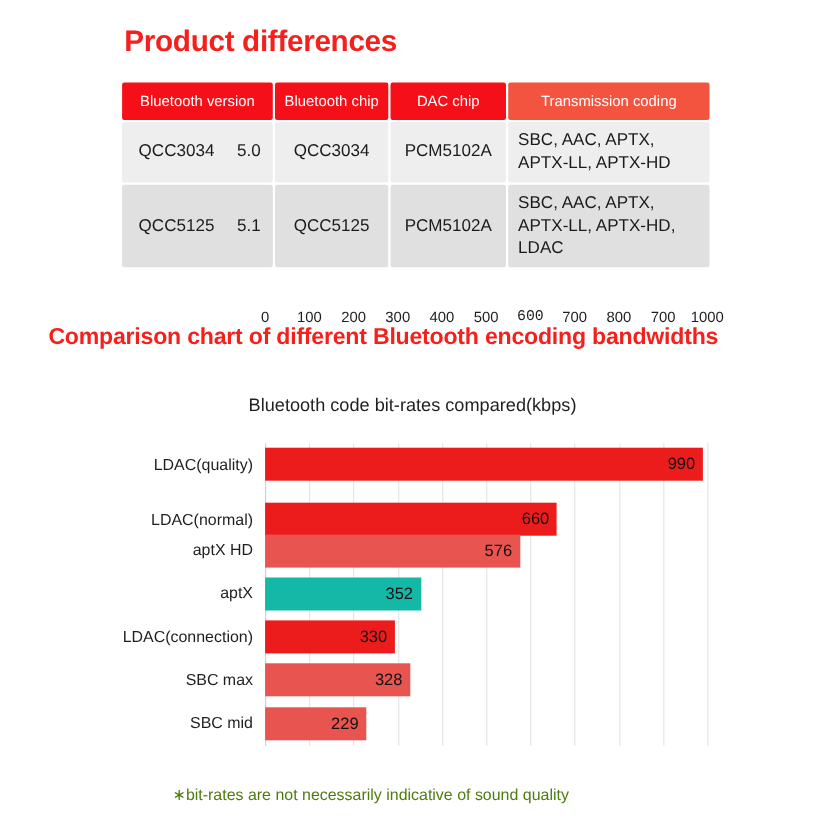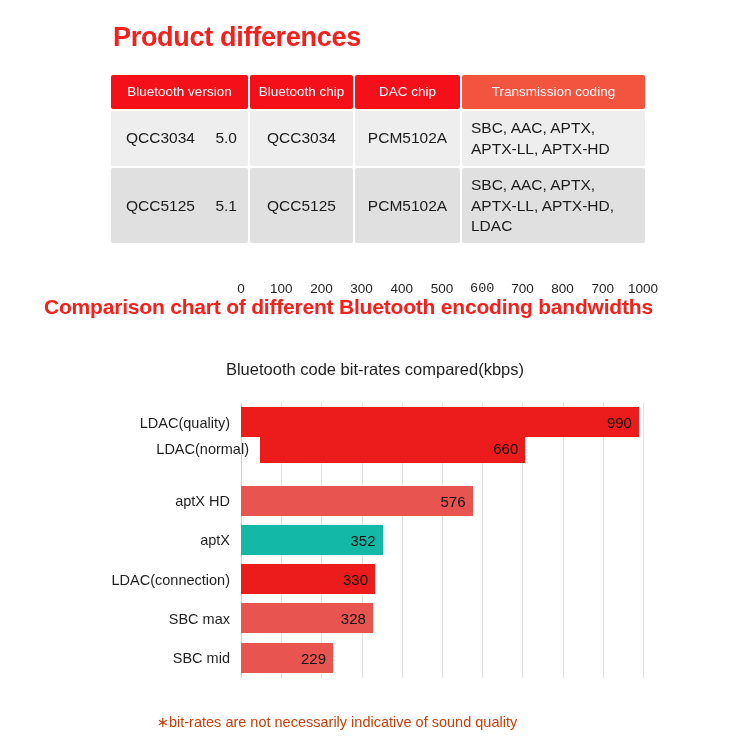--- a/index.html
+++ b/index.html
@@ -166,21 +166,21 @@
     white-space: nowrap;
   }
 
   #chart-footnote {
     position: absolute;
     left: 0;
     top: 714px;
     width: 674px;
     text-align: center;
     font-size: 14.5px;
-    color: #c2410c;
+    color: #4d7c0f;
   }
 </style>
 </head>
 <body>
 
 <div id="product-differences-title" class="section-title">Product differences</div>
 
 <table id="spec-table">
   <colgroup>
     <col style="width:137px">
@@ -239,41 +239,41 @@
       <div class="gridline" style="left: 281.4px;"></div>
       <div class="gridline" style="left: 321.6px;"></div>
       <div class="gridline" style="left: 361.8px;"></div>
       <div class="gridline" style="left: 402px;"></div>
       <div class="bar-row" style="top: 0px; height: 39.2857px;">
         <div class="bar-label">LDAC(quality)</div>
         <div class="bar dark" style="width: 397.98px; background: rgb(237, 28, 28);">
           <span class="bar-value">990</span>
         </div>
       </div>
-      <div class="bar-row" style="top: 26px; height: 39.2857px; margin-left: 19px;">
+      <div class="bar-row" style="top: 50px; height: 39.2857px;">
         <div class="bar-label">LDAC(normal)</div>
         <div class="bar dark" style="width: 265.32px; background: rgb(237, 28, 28);">
           <span class="bar-value">660</span>
         </div>
       </div>
       <div class="bar-row" style="top: 78.5714px; height: 39.2857px;">
         <div class="bar-label">aptX HD</div>
         <div class="bar light" style="width: 231.552px; background: rgb(232, 84, 79);">
           <span class="bar-value">576</span>
         </div>
       </div>
       <div class="bar-row" style="top: 117.857px; height: 39.2857px;">
         <div class="bar-label">aptX</div>
         <div class="bar light" style="width: 141.504px; background: #14b8a6;">
           <span class="bar-value">352</span>
         </div>
       </div>
       <div class="bar-row" style="top: 157.143px; height: 39.2857px;">
         <div class="bar-label">LDAC(connection)</div>
-        <div class="bar dark" style="width: 134px; background: rgb(237, 28, 28);">
+        <div class="bar dark" style="width: 118px; background: rgb(237, 28, 28);">
           <span class="bar-value">330</span>
         </div>
       </div>
       <div class="bar-row" style="top: 196.429px; height: 39.2857px;">
         <div class="bar-label">SBC max</div>
         <div class="bar light" style="width: 131.856px; background: rgb(232, 84, 79);">
           <span class="bar-value">328</span>
         </div>
       </div>
       <div class="bar-row" style="top: 235.714px; height: 39.2857px;">

